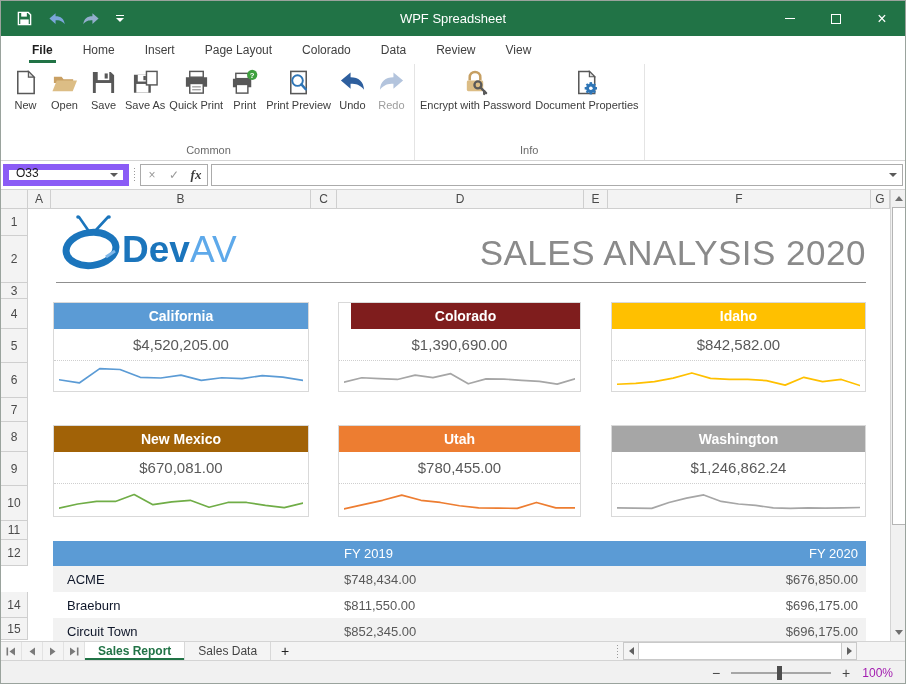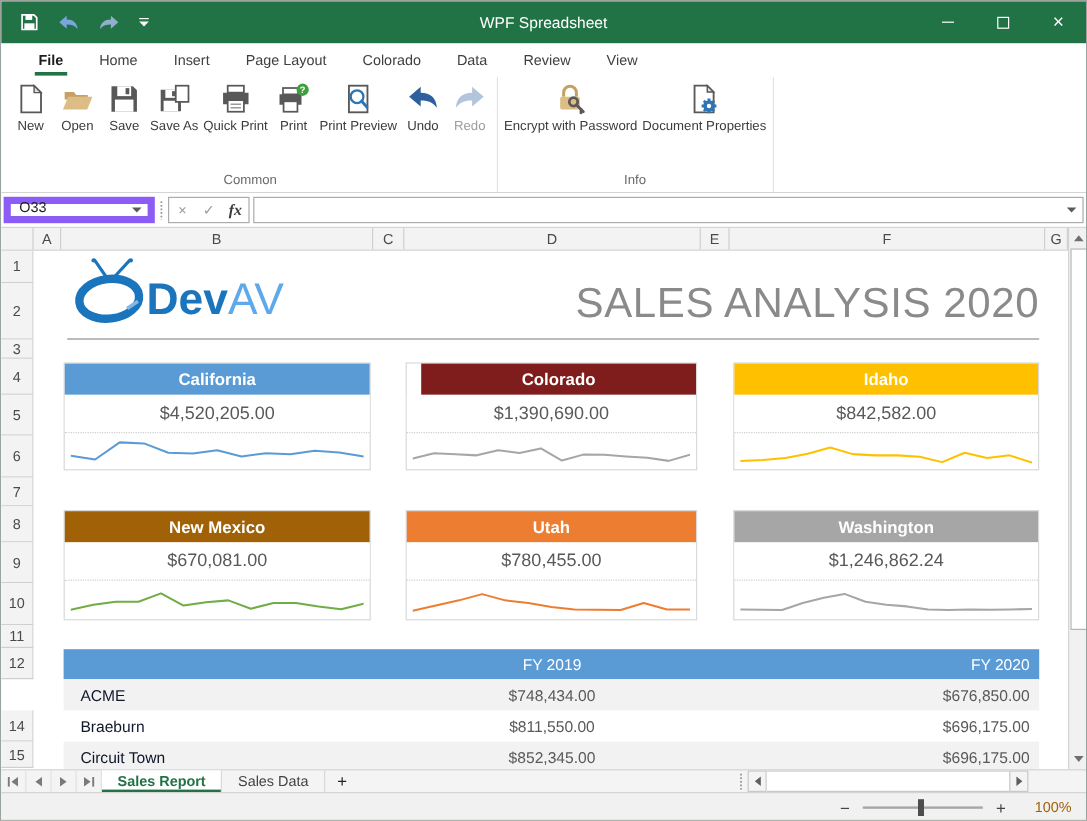--- a/index.html
+++ b/index.html
@@ -59,21 +59,21 @@
   .cx1{left:25px;width:256px}.cx2{left:310px;width:243px}.cx3{left:583px;width:255px}
   .chead{height:26px;line-height:26px;text-align:center;color:#fff;font-size:14px;font-weight:bold}
   .cval{height:31px;line-height:31px;text-align:center;font-size:15px;color:#595959;background:#fff}
   .cspark{border-top:1px dotted #cfcfcf;padding:2px 5px 0}
   .cspark svg{display:block;width:100%;height:26px}
   .stable{position:absolute;left:25px;top:332px;width:813px}
   .trow{display:flex;align-items:center;height:26px;font-size:13px;color:#595959}
   .trow.head{height:25px;color:#fff}
   .trow.band{background:#f2f2f2}
   .tname{flex:1;padding-left:14px;color:#0f172a;font-size:13px}
-  .tv1{width:240px;text-align:center;padding-right:8px}
+  .tv1{width:240px;text-align:left;padding-right:8px}
   .tv2{width:282px;text-align:right;padding-right:8px}
   .trow.head .tv1,.trow.head .tv2{color:#fff}
   
   .vscroll{position:absolute;left:889px;top:189px;width:17px;height:451px;background:#f1f1f1;border-left:1px solid #d4d4d4}
   .varr{height:17px;display:flex;align-items:center;justify-content:center}
   .tri-up{width:0;height:0;border-left:4px solid transparent;border-right:4px solid transparent;border-bottom:5px solid #6f6f6f}
   .tri-dn{width:0;height:0;border-left:4px solid transparent;border-right:4px solid transparent;border-top:5px solid #6f6f6f}
   .vthumb{position:absolute;top:17px;left:1px;width:14px;height:318px;background:#fff;border:1px solid #b5b5b5}
   .varr.bot{position:absolute;bottom:0;width:100%}
   
@@ -88,21 +88,21 @@
   .hscroll{display:flex;align-items:stretch;width:234px;margin-right:50px}
   .harr{width:16px;display:flex;align-items:center;justify-content:center;background:#f4f4f4;border:1px solid #c9c9c9}
   .tri-l{width:0;height:0;border-top:4px solid transparent;border-bottom:4px solid transparent;border-right:5px solid #5f5f5f}
   .tri-r{width:0;height:0;border-top:4px solid transparent;border-bottom:4px solid transparent;border-left:5px solid #5f5f5f}
   .htrack{flex:1;background:#fff;border:1px solid #c9c9c9;border-left:none;border-right:none}
   
   .statusbar{position:absolute;left:0;top:659px;width:906px;height:25px;background:#f1f1f1;border-top:1px solid #d4d4d4;display:flex;align-items:center;justify-content:flex-end;padding-right:14px}
   .zminus,.zplus{font-size:14px;color:#444;width:18px;text-align:center}
   .ztrack{width:100px;height:2px;background:#a6a6a6;position:relative;margin:0 6px}
   .zthumb{position:absolute;left:46px;top:-6px;width:5px;height:14px;background:#4d4d4d}
-  .zlabel{font-size:12px;color:#a16207;margin-left:12px;width:38px;text-align:right}
+  .zlabel{font-size:12px;color:#a21caf;width:38px;text-align:right}
 </style>
 </head>
 <body>
 
 <div class="titlebar">
   <div class="qat">
     <div class="qbtn">
       <svg width="15" height="15" viewBox="0 0 16 16">
           <path d="M1.5 1.5 h10.5 l2.5 2.5 v10.5 h-13 z" fill="none" stroke="#fff" stroke-width="1.5"></path>
           <rect x="4.5" y="1.5" width="6" height="4.5" fill="#fff"></rect>

